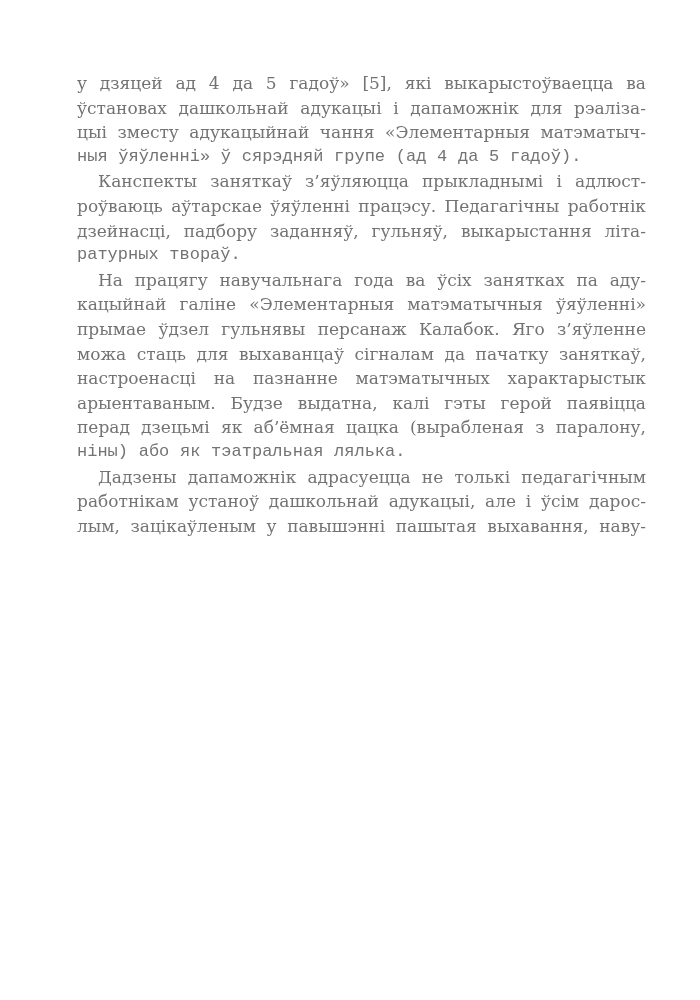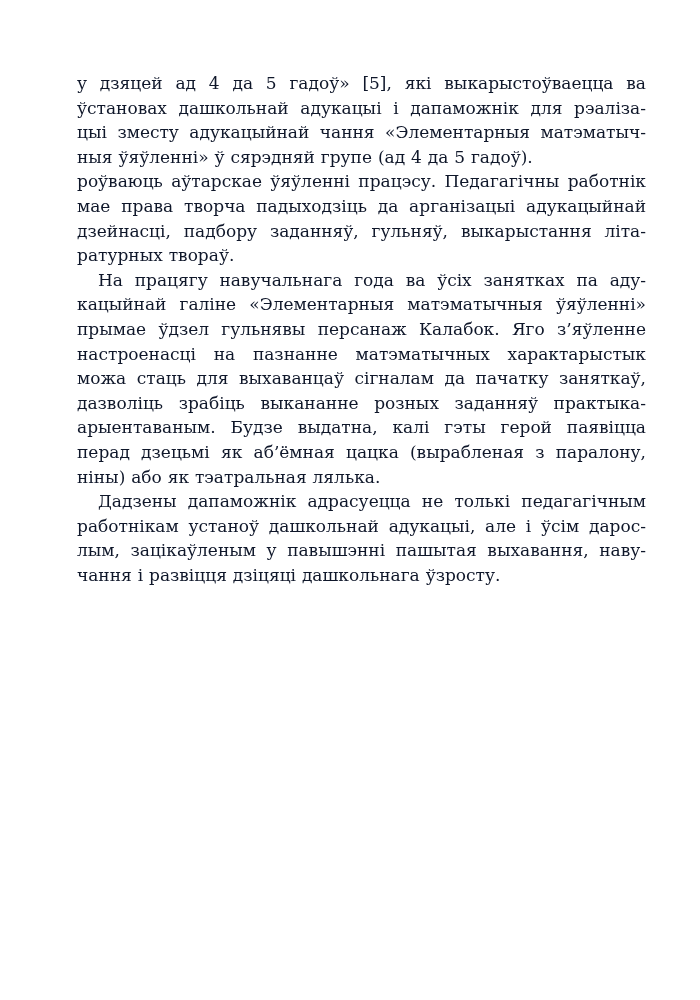--- a/index.html
+++ b/index.html
@@ -20,72 +20,71 @@
     background: #ffffff;
   }
   .text-block {
     position: absolute;
     left: 77px;
     top: 71px;
     width: 569px;
     font-family: "DejaVu Serif", "Liberation Serif", serif;
     font-size: 17px;
     line-height: 24.6px;
-    color: #0f172a;
+    color: #737373;
     font-weight: 500;
   }
   .para {
     margin: 0;
     padding: 0;
   }
   .line {
     text-align: justify;
     text-align-last: justify;
     word-spacing: 0.5px;
   }
   .line.last {
     text-align-last: left;
+    font-family: Liberation Mono, monospace;
   }
   .line.indent {
     text-indent: 21px;
   }
 </style>
 </head>
 <body>
 
 <div class="page">
   <div class="text-block">
 
     <div class="para">
       <div class="line">у дзяцей ад 4 да 5 гадоў» [5], які выкарыстоўваецца ва</div>
       <div class="line">ўстановах дашкольнай адукацыі і дапаможнік для рэаліза-</div>
       <div class="line">цыі зместу адукацыйнай чання «Элементарныя матэматыч-</div>
       <div class="line last">ныя ўяўленні» ў сярэдняй групе (ад 4 да 5 гадоў).</div>
     </div>
 
     <div class="para">
+      <div class="line indent">Канспекты заняткаў з’яўляюцца прыкладнымі і адлюст-</div>
       <div class="line">роўваюць аўтарскае ўяўленні працэсу. Педагагічны работнік</div>
-      <div class="line">мае права творча падыходзіць да арганізацыі адукацыйнай</div>
       <div class="line">дзейнасці, падбору заданняў, гульняў, выкарыстання літа-</div>
       <div class="line last">ратурных твораў.</div>
     </div>
 
     <div class="para">
       <div class="line indent">На працягу навучальнага года ва ўсіх занятках па аду-</div>
       <div class="line">кацыйнай галіне «Элементарныя матэматычныя ўяўленні»</div>
       <div class="line">прымае ўдзел гульнявы персанаж Калабок. Яго з’яўленне</div>
+      <div class="line">можа стаць для выхаванцаў сігналам да пачатку заняткаў,</div>
       <div class="line">настроенасці на пазнанне матэматычных характарыстык</div>
-      <div class="line">можа стаць для выхаванцаў сігналам да пачатку заняткаў,</div>
-      <div class="line">дазволіць зрабіць выкананне розных заданняў практыка-</div>
       <div class="line">арыентаваным. Будзе выдатна, калі гэты герой паявіцца</div>
       <div class="line">перад дзецьмі як аб’ёмная цацка (вырабленая з паралону,</div>
       <div class="line last">ніны) або як тэатральная лялька.</div>
     </div>
 
     <div class="para">
       <div class="line indent">Дадзены дапаможнік адрасуецца не толькі педагагічным</div>
       <div class="line">работнікам устаноў дашкольнай адукацыі, але і ўсім дарос-</div>
       <div class="line">лым, зацікаўленым у павышэнні пашытая выхавання, наву-</div>
-      <div class="line last">чання і развіцця дзіцяці дашкольнага ўзросту.</div>
     </div>
 
   </div>
 </div>
 
 </body></html>

